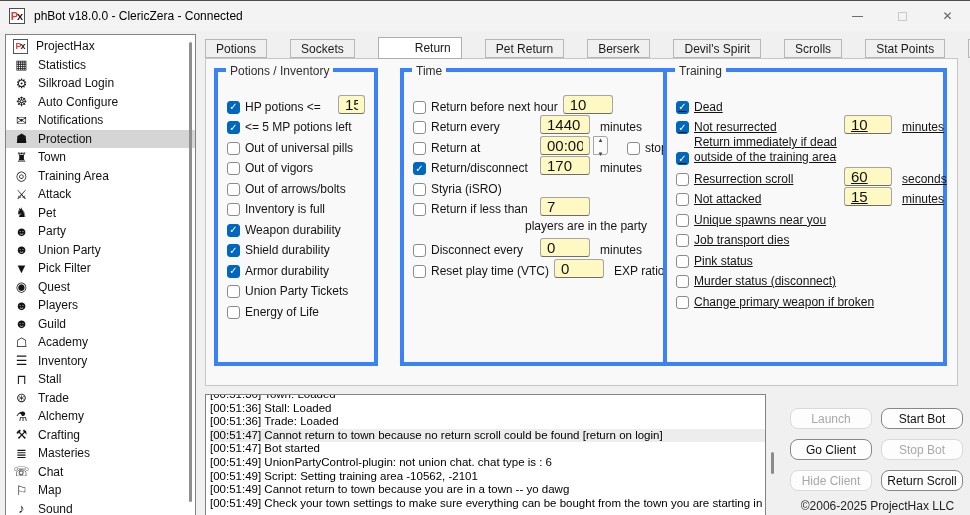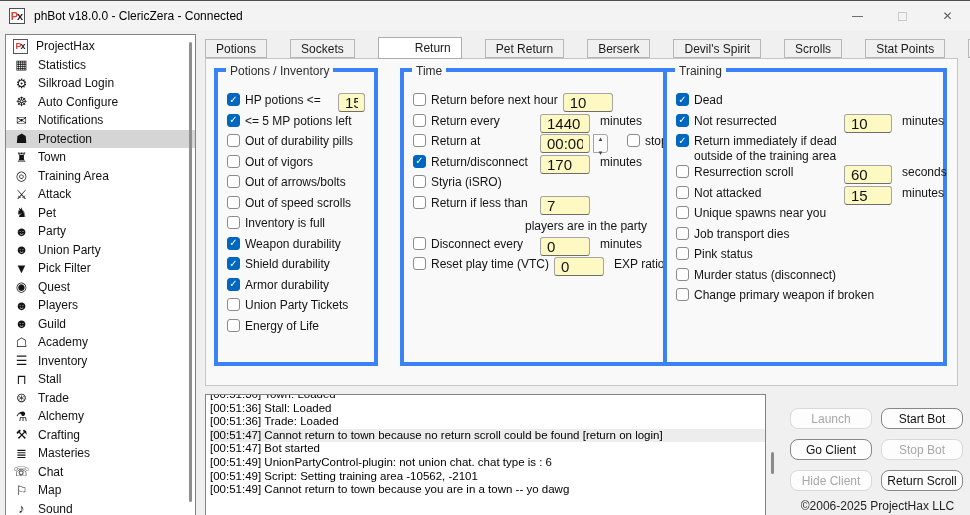--- a/index.html
+++ b/index.html
@@ -35,24 +35,24 @@
   .tabbar{position:absolute;left:205px;top:36px;height:21px;display:flex;align-items:flex-end;z-index:3;gap:24px;}
   .tab{height:19px;padding:0 10px;display:flex;align-items:center;background:#f0f0f0;
     border:1px solid #b7b7b7;margin-left:-1px;white-space:nowrap;color:#1b1b1b;}
   .tab:first-child{margin-left:0;}
   .tab.selected{height:22px;background:#fff;margin-bottom:-1px;border-color:#adadad;z-index:4;position:relative;padding-left:36px;}
   
   .content-panel{position:absolute;left:205px;top:57px;width:753px;height:328px;background:#f9f9f9;border:1px solid #c6c6c6;}
   .groupbox{position:absolute;top:9px;height:298px;border:4px solid #3b82f6;background:#f9f9f9;}
   .gb-potions{left:8px;width:164px;}
   .gb-time{left:172px;width:304px;margin-left:22px;}
-  .gb-training{left:457px;width:284px;}
+  .gb-training{left:457px;width:284px;text-decoration:underline;}
   .gb-title{position:absolute;top:-8px;left:8px;background:#f9f9f9;padding:0 4px;color:#2f2f2f;}
   .rows{padding:21px 6px 0 9px;display:flex;flex-direction:column;}
-  .row{min-height:20.5px;display:flex;align-items:flex-start;gap:5px;}
+  .row{min-height:20.5px;display:flex;align-items:flex-end;gap:5px;}
   .row.wrap{min-height:31px;}
   .cb{width:13px;height:13px;border-radius:3px;flex:none;display:flex;align-items:center;justify-content:center;}
   .cb.unchecked{background:#fff;border:1px solid #8b8b8b;}
   .cb.checked{background:#0067c0;border:1px solid #0067c0;}
   .cb.checked::before{content:"\2713";color:#fff;font-size:10px;line-height:1;}
   .lbl{white-space:nowrap;color:#141414;}
   .row.wrap .lbl{white-space:normal;width:178px;line-height:1.25;}
   .gb-time .has-input .lbl{min-width:104px;}
   .gb-training .has-input .lbl{min-width:145px;}
   .row input{height:19px;border:1px solid #a5a5a5;border-bottom-color:#6d6d6d;border-radius:3px;background:#fef9c3;
@@ -239,33 +239,29 @@
             <span class="cb checked"></span>
             <span class="lbl">HP potions  &lt;=</span>
             <input type="text" value="15" style="">
           </div>
           <div class="row">
             <span class="cb checked"></span>
             <span class="lbl">&lt;= 5 MP potions left</span>
           </div>
           <div class="row">
             <span class="cb unchecked"></span>
-            <span class="lbl">Out of durability pills</span>
+            <span class="lbl">Out of universal pills</span>
           </div>
           <div class="row">
             <span class="cb unchecked"></span>
             <span class="lbl">Out of vigors</span>
           </div>
           <div class="row">
             <span class="cb unchecked"></span>
             <span class="lbl">Out of arrows/bolts</span>
-          </div>
-          <div class="row">
-            <span class="cb unchecked"></span>
-            <span class="lbl">Out of speed scrolls</span>
           </div>
           <div class="row">
             <span class="cb unchecked"></span>
             <span class="lbl">Inventory is full</span>
           </div>
           <div class="row">
             <span class="cb checked"></span>
             <span class="lbl">Weapon durability</span>
           </div>
           <div class="row">
@@ -397,20 +393,21 @@
   <div class="log">
     <div class="log-inner" id="log-inner">
         <div class="log-line">[00:51:36] Town: Loaded</div>
         <div class="log-line">[00:51:36] Stall: Loaded</div>
         <div class="log-line">[00:51:36] Trade: Loaded</div>
         <div class="log-line hl">[00:51:47] Cannot return to town because no return scroll could be found [return on login]</div>
         <div class="log-line">[00:51:47] Bot started</div>
         <div class="log-line">[00:51:49] UnionPartyControl-plugin: not union chat. chat type is : 6</div>
         <div class="log-line">[00:51:49] Script: Setting training area -10562, -2101</div>
         <div class="log-line">[00:51:49] Cannot return to town because you are in a town -- yo dawg</div>
+        <div class="log-line">[00:51:49] Check your town settings to make sure everything can be bought from the town you are starting in</div>
       </div>
   </div>
   <div class="log-scrollbar">
     <div class="log-thumb"></div>
   </div>
 
   <div class="actions">
     <div class="btn-grid" id="btn-grid">
         <div class="btn disabled">Launch</div>
         <div class="btn enabled">Start Bot</div>

